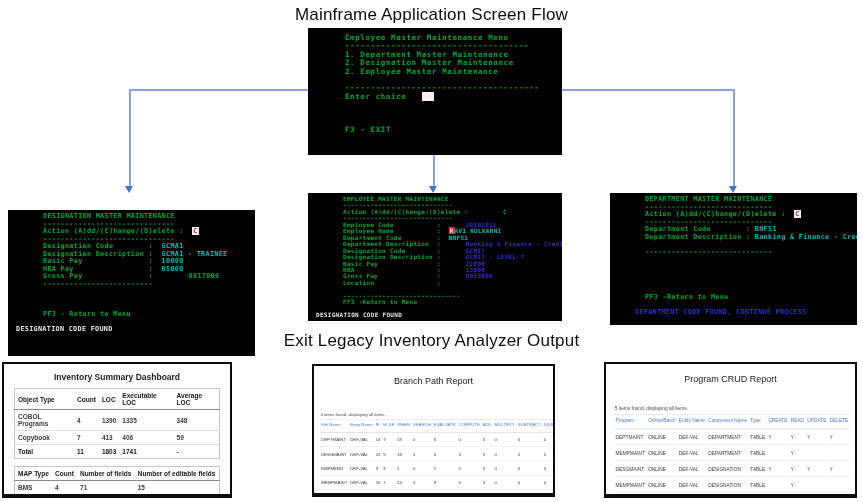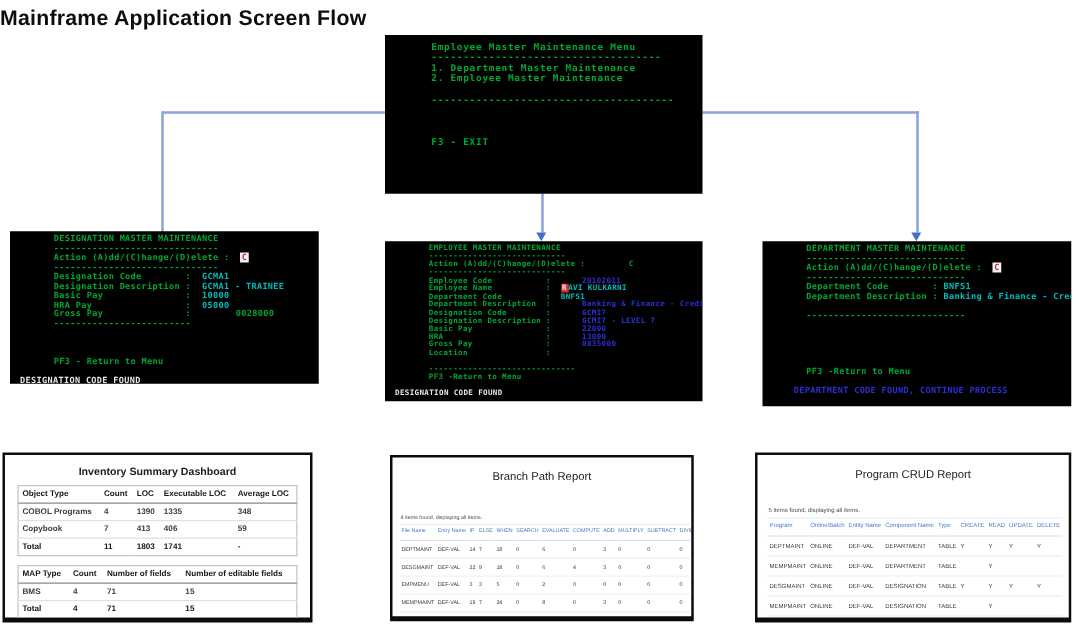--- a/index.html
+++ b/index.html
@@ -1,49 +1,49 @@
 <!DOCTYPE html>
 <html><head>
 <meta charset="utf-8">
 <style>
   html,body{margin:0;padding:0;background:#fff;}
   #stage{position:relative;width:863px;height:502px;background:#ffffff;overflow:hidden;
          font-family:"Liberation Sans",sans-serif;}
-  .big-title{position:absolute;left:0;width:100%;font-size:17px;
-             font-weight:700;color:#0d0d0d;letter-spacing:0.2px;}
+  .big-title{position:absolute;left:0;width:100%;text-align:center;font-size:17px;
+             font-weight:400;color:#0d0d0d;letter-spacing:0.2px;}
   
   .term{position:absolute;background:#000;box-sizing:border-box;overflow:hidden;
         font-family:"DejaVu Sans Mono",monospace;font-weight:bold;}
   .tline{white-space:pre;}
   .s-g{color:#00a living;}
   .s-g{color:#00a832;padding-left:27px;}
   .s-c{color:#00bdbd;}
   .s-b{color:#2e2ed8;margin-left:17px;}
   .s-w{color:#e8e8e8;}
   .s-kw{background:#fdeef0;color:#fdeef0;padding:0 1px;}
   .s-kr{background:#f3f3f3;color:#c22a2a;padding:0 1px;}
   .s-rb{background:#d03434;color:#ffe2e2;padding:0 1px;}
   #term-menu{left:308px;top:28px;width:254px;height:127px;padding:6px 0 0 10px;
              font-size:7.5px;line-height:8.4px;letter-spacing:0.6px;}
-  #term-designation{left:8px;top:185px;width:247px;height:122px;padding:3px 0 0 8px;
+  #term-designation{left:8px;top:210px;width:247px;height:146px;padding:3px 0 0 8px;
              font-size:6.8px;line-height:7.5px;letter-spacing:0.3px;}
   #term-employee{left:308px;top:193px;width:254px;height:128px;padding:3px 0 0 8px;
              font-size:6px;line-height:6.45px;letter-spacing:0.3px;}
   #term-department{left:610px;top:193px;width:247px;height:132px;padding:3px 0 0 8px;
              font-size:6.8px;line-height:7.5px;letter-spacing:0.3px;}
   
   .hline,.vline{position:absolute;background:#8ca3d7;}
   .hline{height:2px;} .vline{width:2px;}
   .arrow-down{position:absolute;width:0;height:0;border-left:4.5px solid transparent;
               border-right:4.5px solid transparent;border-top:7px solid #4472c4;}
   
   .card{position:absolute;background:#fff;border:2px solid #0c0c0c;border-bottom-width:4px;
         box-sizing:border-box;overflow:hidden;}
   .card-title{text-align:center;color:#1c1c1c;}
-  #card-inventory{left:2px;top:362px;width:248px;height:136px;padding:5px 10px;}
+  #card-inventory{left:2px;top:362px;width:230px;height:136px;padding:5px 10px;}
   #card-inventory .card-title{font-size:8.5px;font-weight:bold;margin:3px 0 6px;}
   table.inv{width:100%;border-collapse:collapse;border:1px solid #c6c6c6;
             font-size:6.5px;color:#3c3c3c;font-weight:bold;margin-bottom:7px;}
   table.inv th{text-align:left;padding:3px 3px;border-bottom:1.5px solid #8a8a8a;color:#161616;}
   table.inv td{text-align:left;padding:3px 3px;border-bottom:1px solid #e0e0e0;}
   table.inv tr:last-child td{border-bottom:none;color:#141414;}
   #card-branch{left:312px;top:364px;width:243px;height:133px;}
   #card-crud{left:604px;top:362px;width:253px;height:136px;}
   .rpt-title{font-size:9px;font-weight:normal;color:#222;text-align:center;margin-top:10px;}
   .shrink{transform-origin:0 0;}
@@ -71,39 +71,41 @@
   <div class="arrow-down" style="left:429px;top:186px;"></div>
 
   <div class="hline" style="left:562px;top:89px;width:173px;"></div>
   <div class="vline" style="left:733px;top:89px;height:97px;"></div>
   <div class="arrow-down" style="left:729px;top:186px;"></div>
 
   <div id="term-menu" class="term">
       <div class="tline"><span class="s-g">Employee Master Maintenance Menu</span></div>
       <div class="tline"><span class="s-g">------------------------------------</span></div>
       <div class="tline"><span class="s-g">1. Department Master Maintenance</span></div>
+      <div class="tline"><span class="s-g">2. Designation Master Maintenance</span></div>
       <div class="tline"><span class="s-g">2. Employee Master Maintenance</span></div>
       <div class="tline">&nbsp;</div>
       <div class="tline"><span class="s-g">--------------------------------------</span></div>
+      <div class="tline"><span class="s-g">Enter choice   </span><span class="s-kw">  </span></div>
       <div class="tline">&nbsp;</div>
       <div class="tline">&nbsp;</div>
       <div class="tline">&nbsp;</div>
       <div class="tline"><span class="s-g">F3 - EXIT</span></div>
     </div>
 
   <div id="term-designation" class="term">
       <div class="tline"><span class="s-g">DESIGNATION MASTER MAINTENANCE</span></div>
       <div class="tline"><span class="s-g">------------------------------</span></div>
       <div class="tline"><span class="s-g">Action (A)dd/(C)hange/(D)elete :  </span><span class="s-kr">C</span></div>
       <div class="tline"><span class="s-g">------------------------------</span></div>
       <div class="tline"><span class="s-g">Designation Code        :  </span><span class="s-c">GCMA1</span></div>
       <div class="tline"><span class="s-g">Designation Description :  </span><span class="s-c">GCMA1 - TRAINEE</span></div>
       <div class="tline"><span class="s-g">Basic Pay               :  </span><span class="s-c">10000</span></div>
       <div class="tline"><span class="s-g">HRA Pay                 :  </span><span class="s-c">05000</span></div>
-      <div class="tline"><span class="s-g">Gross Pay               :  </span><span class="s-g">0028000</span></div>
+      <div class="tline"><span class="s-g">Gross Pay               :  </span><span class="s-g">0017000</span></div>
       <div class="tline"><span class="s-g">-------------------------</span></div>
       <div class="tline">&nbsp;</div>
       <div class="tline">&nbsp;</div>
       <div class="tline">&nbsp;</div>
       <div class="tline"><span class="s-g">PF3 - Return to Menu</span></div>
       <div class="tline">&nbsp;</div>
       <div class="tline"><span class="s-w">DESIGNATION CODE FOUND</span></div>
     </div>
 
   <div id="term-employee" class="term">
@@ -140,20 +142,21 @@
       <div class="tline">&nbsp;</div>
       <div class="tline">&nbsp;</div>
       <div class="tline">&nbsp;</div>
       <div class="tline">&nbsp;</div>
       <div class="tline">&nbsp;</div>
       <div class="tline"><span class="s-g">PF3 -Return to Menu</span></div>
       <div class="tline">&nbsp;</div>
       <div class="tline"><span class="s-b">DEPARTMENT CODE FOUND, CONTINUE PROCESS</span></div>
     </div>
 
+  <div class="big-title" style="top:331px;">Exit Legacy Inventory Analyzer Output</div>
 
   <div id="card-inventory" class="card">
     <div class="card-title">Inventory Summary Dashboard</div>
     <table class="inv">
         <thead>
           <tr>
             <th>Object Type</th>
             <th>Count</th>
             <th>LOC</th>
             <th>Executable LOC</th>

